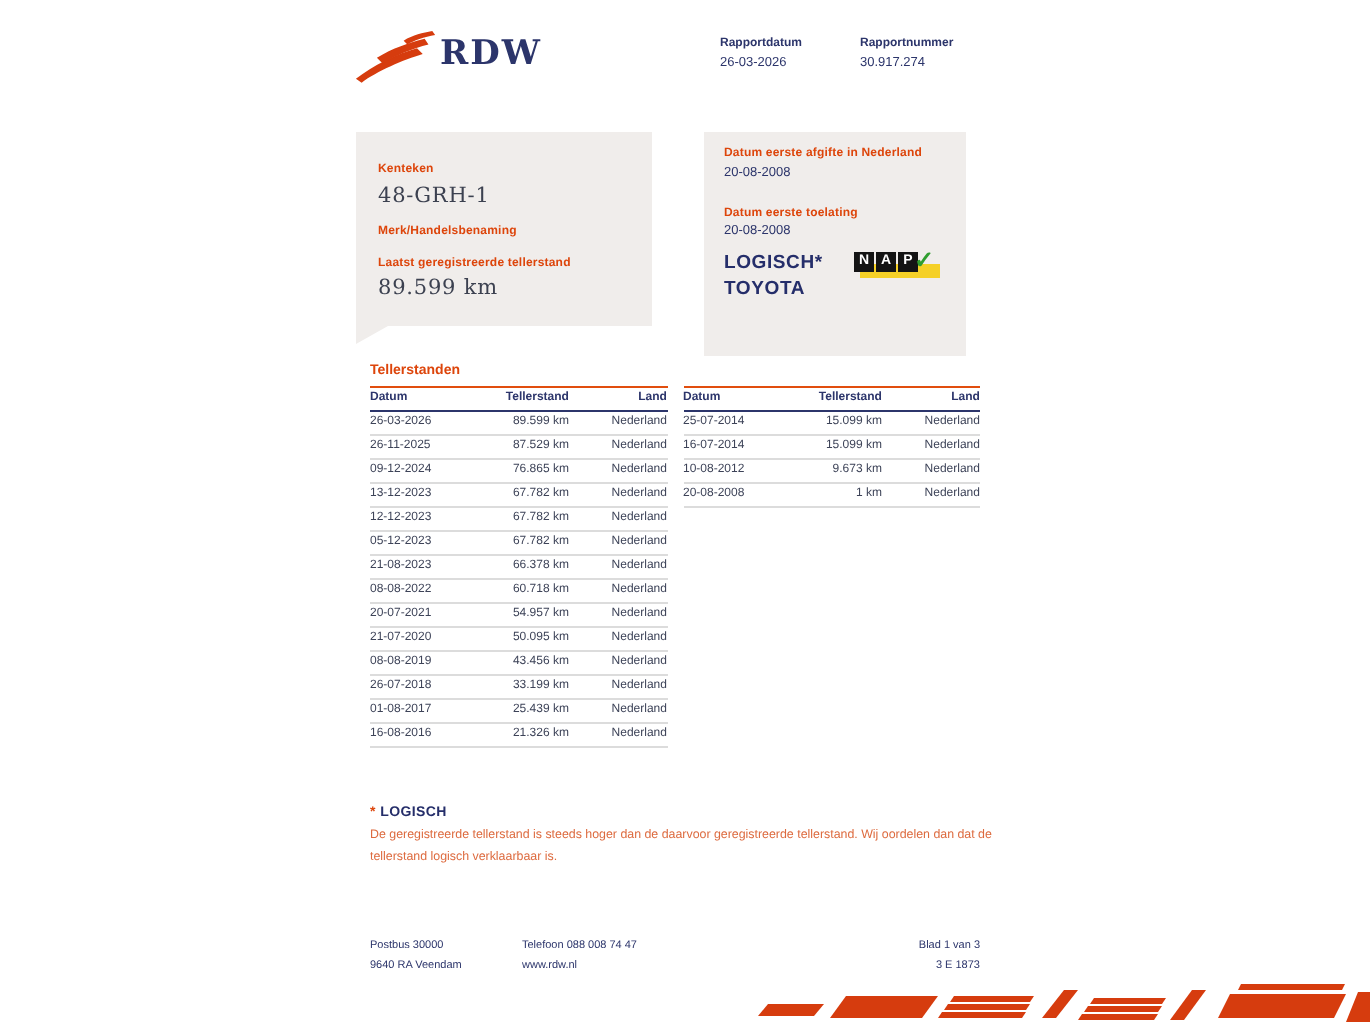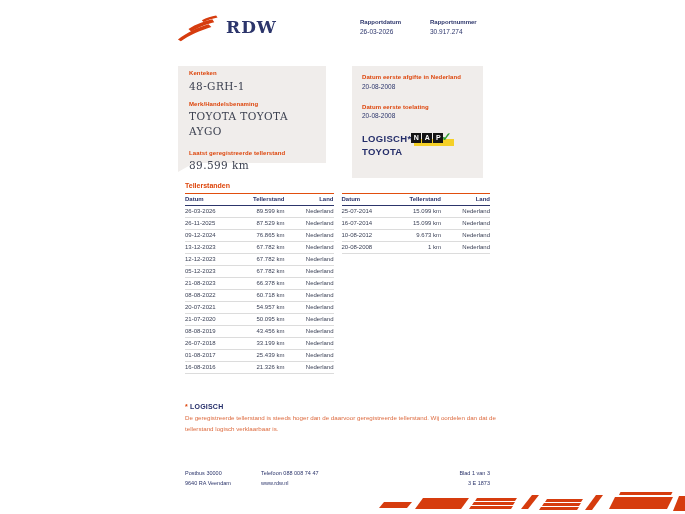--- a/index.html
+++ b/index.html
@@ -1,42 +1,42 @@
 <!DOCTYPE html>
 <html><head>
 <meta charset="utf-8">
 <style>
   html,body{margin:0;padding:0;}
   body{width:685px;height:514px;background:#ffffff;font-family:"Liberation Sans",sans-serif;}
   .page{position:relative;width:685px;height:514px;background:#ffffff;overflow:hidden;}
 
   
-  .logo{position:absolute;left:177px;top:12px;display:flex;align-items:center;gap:7px;}
+  .logo{position:absolute;left:177px;top:12px;display:flex;align-items:center;gap:1px;}
   .logo svg{display:block;}
   .logo-text{font-family:"DejaVu Serif",serif;font-weight:bold;font-size:17px;color:#2c356b;letter-spacing:1px;}
   .title-block{position:absolute;left:360px;top:10px;width:260px;}
   .doc-title{margin:0;font-family:"DejaVu Serif",serif;font-weight:bold;font-size:13.5px;color:#e14e0e;}
   .report-meta{display:flex;margin-top:9px;}
   .meta-col1{width:70px;}
   .meta-label{display:block;font-size:6px;font-weight:bold;color:#2c356b;}
   .meta-value{display:block;font-size:6.5px;color:#2c356b;margin-top:2.5px;}
 
   
-  .vehicle-box{position:absolute;left:178px;top:66px;width:148px;height:97px;background:#f0edeb;padding:4px 0 0 11px;box-sizing:border-box;}
+  .vehicle-box{position:absolute;left:178px;top:66px;width:148px;height:97px;background:#f0edeb;padding:16px 0 0 11px;box-sizing:border-box;}
   .vehicle-box::after{content:"";position:absolute;left:0;bottom:-9px;width:0;height:0;border-top:9px solid #f0edeb;border-right:16px solid transparent;}
   .box-label{font-size:6px;font-weight:bold;color:#dd450b;margin-top:7px;letter-spacing:0.1px;}
   .box-label:first-child{margin-top:0;}
   .box-value-lg{font-family:"DejaVu Serif",serif;font-size:10.5px;color:#3c4150;margin-top:2.5px;letter-spacing:0.4px;line-height:1.45;}
   .merk-value{max-width:100px;}
   .laatste-label{margin-top:10px;}
 
   .dates-box{position:absolute;left:352px;top:66px;width:131px;height:112px;background:#f0edeb;padding:8px 10px;box-sizing:border-box;}
   .box-value-sm{font-size:6.5px;color:#2c356b;margin-top:2.5px;}
   .spacer{height:7px;}
-  .oordeel-row{display:flex;align-items:flex-start;margin-top:13px;}
+  .oordeel-row{display:flex;justify-content:space-between;align-items:flex-start;margin-top:6px;}
   .oordeel{font-size:9.5px;font-weight:bold;color:#252e6a;line-height:1.4;letter-spacing:0.3px;}
   .nap{position:relative;width:46px;height:17px;margin-top:1px;}
   .nap-yellow{position:absolute;left:3px;top:6px;width:40px;height:7px;background:#f5d027;}
   .nap-sq{position:absolute;top:0;width:10px;height:10px;background:#141414;color:#ffffff;font-size:7px;font-weight:bold;text-align:center;line-height:10px;}
   .nap-sq.n1{left:0;} .nap-sq.n2{left:11px;} .nap-sq.n3{left:22px;}
   .nap-check{position:absolute;left:30px;top:-3px;color:#2f9e2f;font-size:12px;font-weight:bold;}
 
   
   .tables{position:absolute;left:185px;top:182px;width:305px;}
   .tables-title{margin:0 0 4px 0;font-size:7px;font-weight:bold;color:#dd450b;}
@@ -93,21 +93,20 @@
         <span class="meta-label">Rapportnummer</span>
         <span class="meta-value">30.917.274</span>
       </div>
     </div>
   </div>
 
   <section class="vehicle-box">
     <div class="box-label">Kenteken</div>
     <div class="box-value-lg">48-GRH-1</div>
     <div class="box-label">Merk/Handelsbenaming</div>
-    <div class="box-value-lg merk-value">TOYOTA TOYOTA AYGO</div>
     <div class="box-label laatste-label">Laatst geregistreerde tellerstand</div>
     <div class="box-value-lg">89.599 km</div>
   </section>
 
   <section class="dates-box">
     <div class="box-label">Datum eerste afgifte in Nederland</div>
     <div class="box-value-sm">20-08-2008</div>
     <div class="spacer"></div>
     <div class="box-label">Datum eerste toelating</div>
     <div class="box-value-sm">20-08-2008</div>

